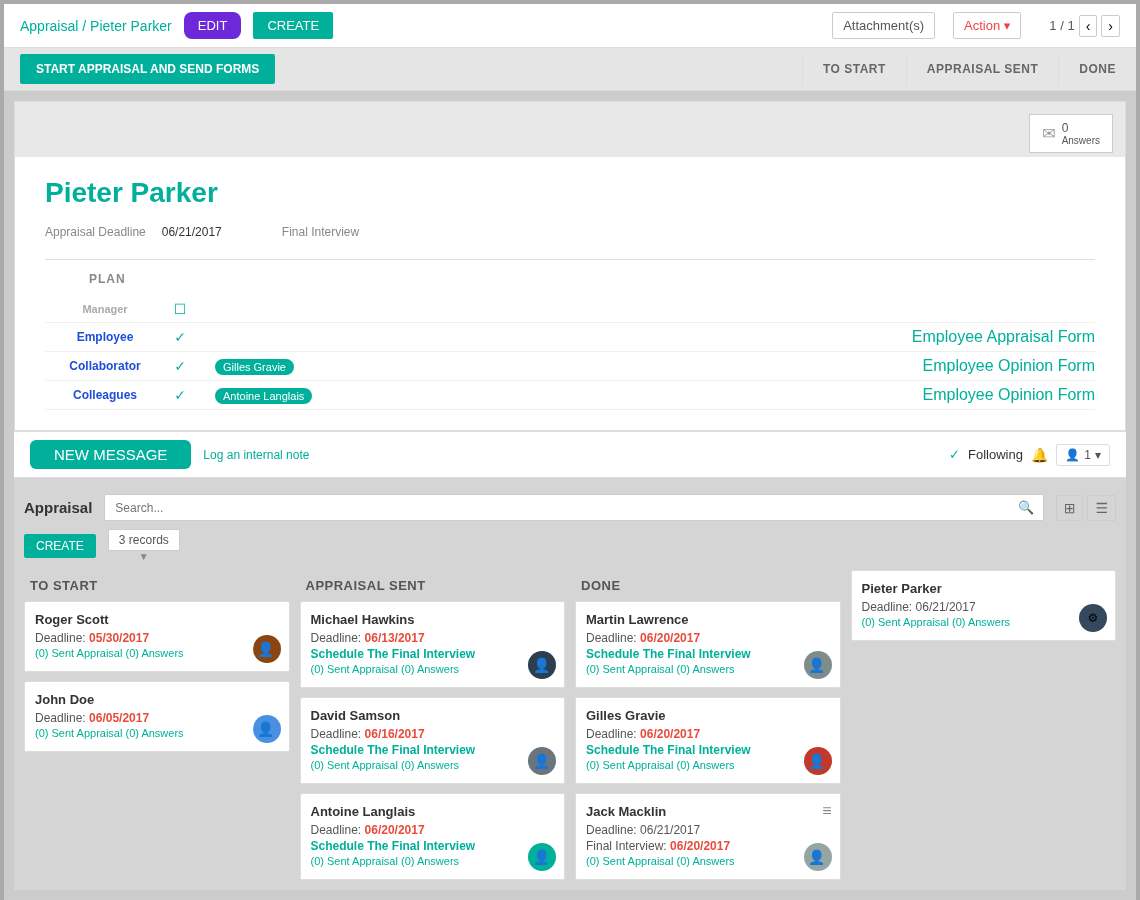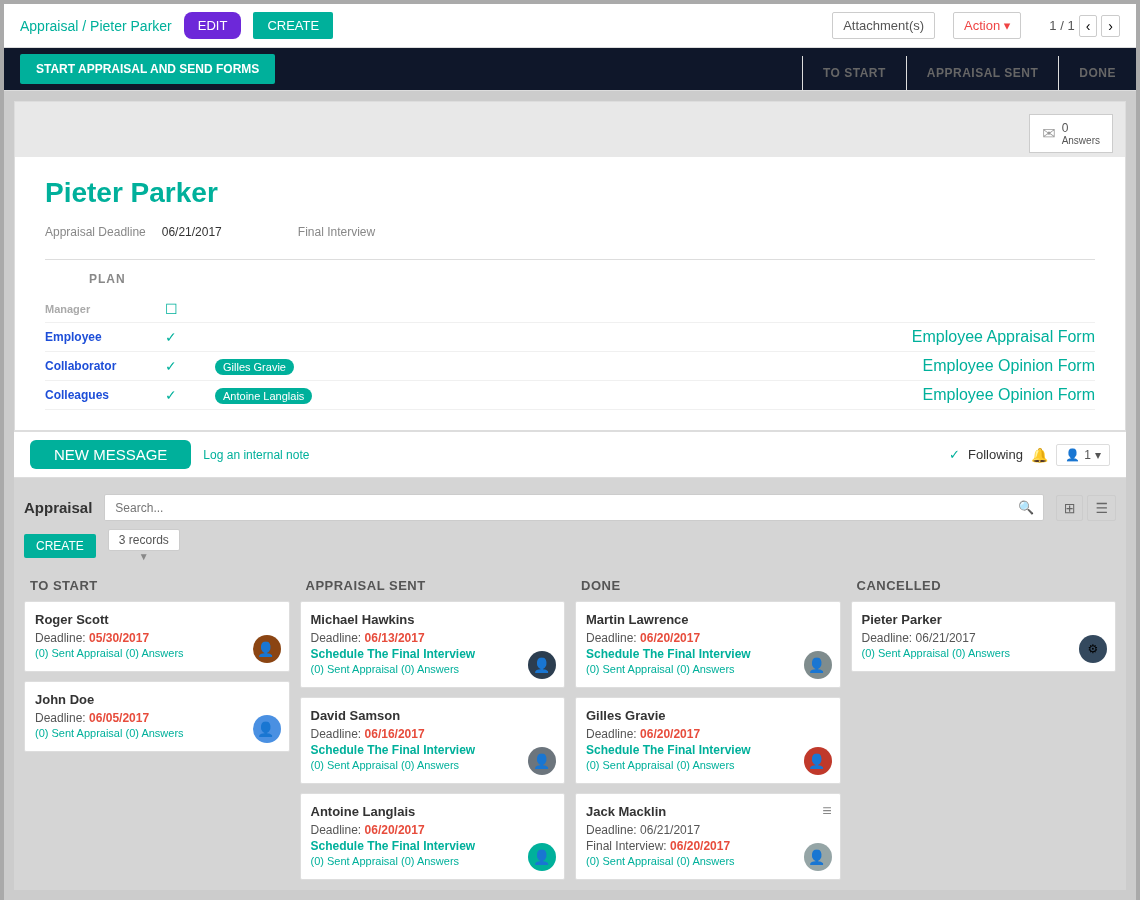--- a/index.html
+++ b/index.html
@@ -11,43 +11,43 @@
     .breadcrumb span { color: #00b09b; cursor: pointer; }
     .btn-edit { background: #6d28d9; color: #fff; border: none; padding: 6px 14px; font-size: 13px; cursor: pointer; border-radius: 8px; }
     .btn-create-top { background: #00b09b; color: #fff; border: none; padding: 6px 14px; font-size: 13px; cursor: pointer; border-radius: 2px; }
     .spacer { flex: 1; }
     .attachments-btn { color: #555; background: none; border: 1px solid #ccc; padding: 5px 10px; cursor: pointer; border-radius: 2px; font-size: 13px; }
     .action-btn { color: #ef4444; background: none; border: 1px solid #ccc; padding: 5px 10px; cursor: pointer; border-radius: 2px; font-size: 13px; margin-left: 6px; }
     .pagination { display: flex; align-items: center; gap: 4px; color: #555; font-size: 13px; margin-left: 16px; }
     .pag-btn { background: none; border: 1px solid #ccc; padding: 2px 6px; cursor: pointer; border-radius: 2px; font-size: 14px; }
 
     
-    .status-bar { background: #0f172a; border-bottom: 1px solid #ddd; display: flex; align-items: flex-end; padding: 0; }
+    .status-bar { background: #e5e5e5; border-bottom: 1px solid #ddd; display: flex; align-items: center; padding: 0; }
     .btn-start-appraisal { background: #00b09b; color: #fff; border: none; padding: 8px 16px; font-size: 12px; cursor: pointer; font-weight: bold; margin: 6px 16px; border-radius: 2px; white-space: nowrap; }
     .status-steps { display: flex; margin-left: auto; }
     .status-step { padding: 10px 20px; font-size: 12px; color: #666; border-left: 1px solid #ddd; cursor: pointer; font-weight: bold; text-transform: uppercase; letter-spacing: 0.5px; }
 
     
     .main-content { background: #ccc; padding: 10px; }
 
     
     .appraisal-card { background: #fff; border: 1px solid #ddd; margin: 0; padding: 0; position: relative; }
     .card-header { background: #e8e8e8; height: 55px; position: relative; }
     .answers-badge { position: absolute; right: 12px; top: 12px; background: #fff; border: 1px solid #ccc; padding: 6px 12px; display: flex; align-items: center; gap: 6px; font-size: 12px; color: #555; }
     .answers-icon { font-size: 16px; color: #999; }
     .card-body { padding: 20px 30px; }
     .employee-name { color: #00b09b; font-size: 28px; font-weight: bold; margin-bottom: 16px; }
-    .appraisal-meta { display: flex; gap: 76px; margin-bottom: 20px; }
+    .appraisal-meta { display: flex; gap: 60px; margin-bottom: 20px; }
     .meta-item { display: flex; gap: 16px; }
     .meta-label { color: #888; font-size: 12px; }
     .meta-value { font-size: 12px; color: #333; }
     .plan-section { border-top: 1px solid #ddd; padding-top: 12px; }
     .plan-label { font-size: 12px; color: #888; font-weight: bold; letter-spacing: 1px; margin-bottom: 10px; text-transform: uppercase; margin-left: 44px; }
     .plan-table { width: 100%; }
-    .plan-row { display: flex; align-items: center; padding: 5px 0; border-bottom: 1px solid #f0f0f0; }
+    .plan-row { display: flex; align-items: center; padding: 5px 0; border-bottom: 1px solid #f0f0f0; text-align: center; }
     .plan-row-label { width: 120px; font-size: 12px; color: #1d4ed8; font-weight: bold; }
     .plan-row-check { width: 30px; font-size: 14px; color: #00b09b; }
     .plan-row-tag { margin-left: 20px; }
     .tag { background: #00b09b; color: #fff; padding: 2px 8px; border-radius: 12px; font-size: 11px; }
     .plan-row-link { margin-left: auto; color: #00b09b; font-size: 16px; cursor: pointer; text-decoration: none; }
     .plan-row-label-header { color: #aaa; font-size: 11px; }
 
     
     .chatter-bar { background: #fff; border-top: 1px solid #ddd; border-bottom: 1px solid #ddd; padding: 8px 16px; display: flex; align-items: center; gap: 12px; }
     .btn-new-message { background: #00b09b; color: #fff; border: none; padding: 6px 24px; font-size: 15px; cursor: pointer; border-radius: 6px; }
@@ -301,21 +301,20 @@
             <div class="card-name">Jack Macklin</div>
             <div class="card-deadline">Deadline: 06/21/2017</div>
             <div class="card-deadline">Final Interview: <span>06/20/2017</span></div>
             <div class="card-stats">(0) Sent Appraisal (0) Answers</div>
             <div class="card-avatar avatar-jack">👤</div>
           </div>
         </div>
       </div>
 
       <div class="kanban-col">
-        <div class="kanban-col-header">Cancelled</div>
         <div class="kanban-cards">
           <div class="kanban-card">
             <div class="card-name">Pieter Parker</div>
             <div class="card-deadline">Deadline: 06/21/2017</div>
             <div class="card-stats">(0) Sent Appraisal (0) Answers</div>
             <div class="card-avatar avatar-pieter" style="font-size:12px;">⚙</div>
           </div>
         </div>
       </div>
 

